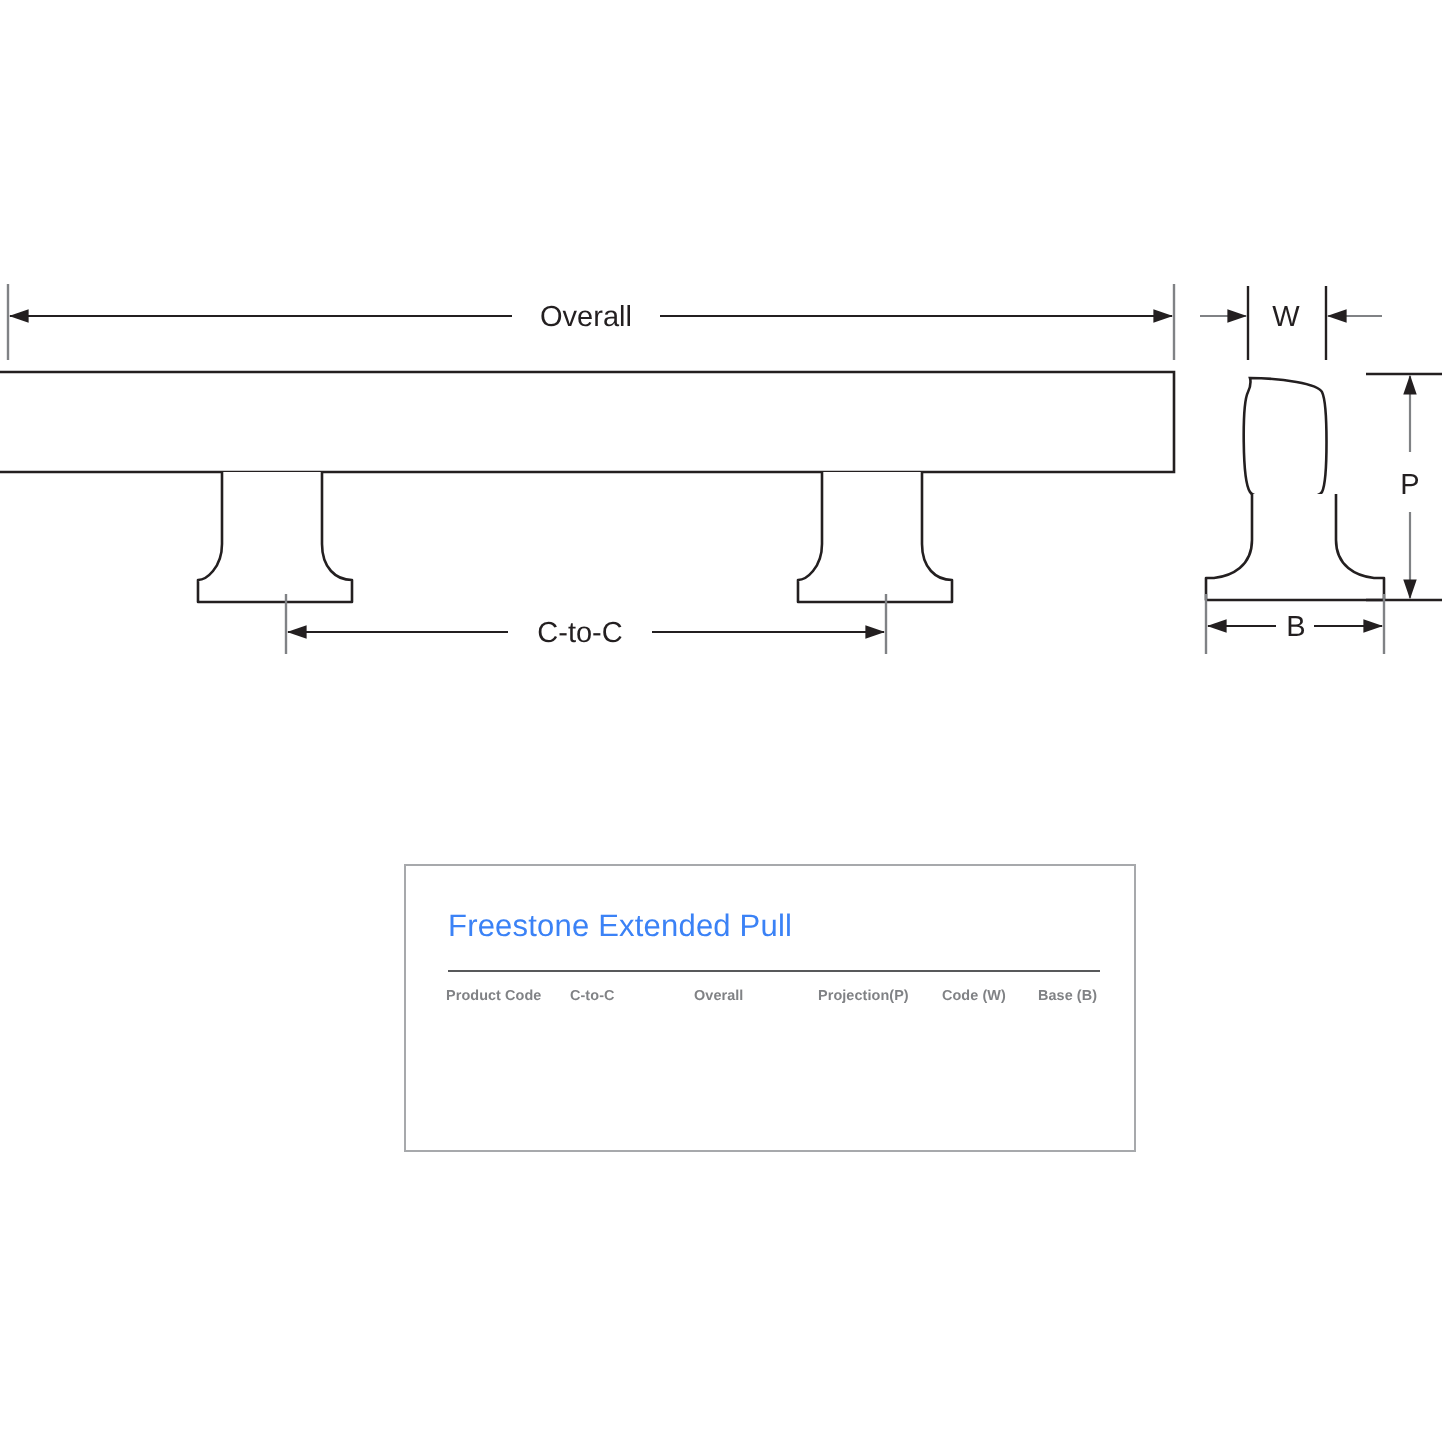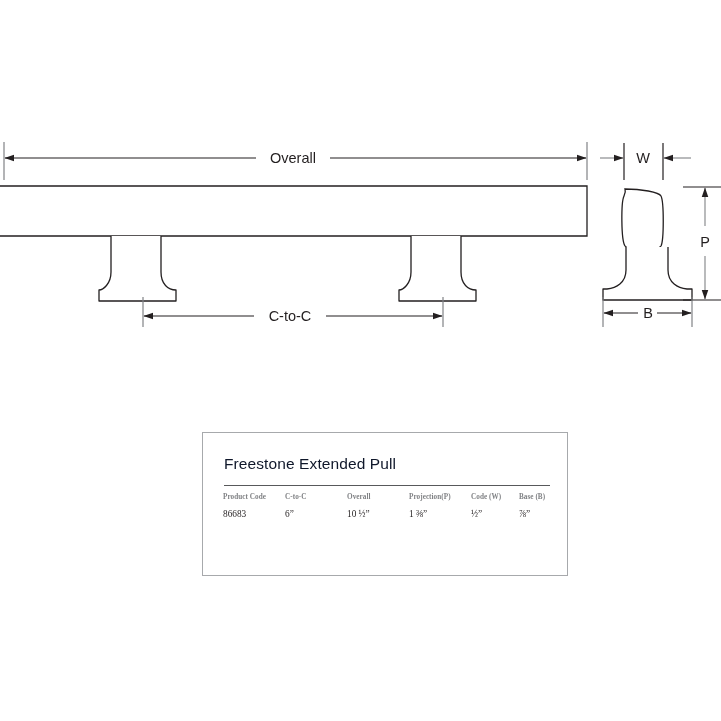--- a/index.html
+++ b/index.html
@@ -34,42 +34,41 @@
     background: #ffffff;
     box-sizing: border-box;
   }
 
   .spec-title {
     position: absolute;
     left: 21px;
     top: 22px;
     font-size: 15.5px;
     font-weight: 400;
-    color: #0f172a;
+    color: #3b82f6;
     letter-spacing: 0.1px;
     white-space: nowrap;
   }
 
   .spec-divider {
     position: absolute;
     left: 21px;
     top: 52px;
     width: 326px;
     height: 1px;
     background: #58595b;
   }
 
   table.spec-table {
     position: absolute;
     left: 20px;
     top: 60px;
     width: 330px;
     border-collapse: collapse;
     table-layout: fixed;
-    font-family: Liberation Serif, serif;
   }
 
   table.spec-table th {
     text-align: left;
     font-size: 7.2px;
     font-weight: 700;
     color: #808285;
     padding: 0 0 7px 0;
     letter-spacing: 0.05px;
     white-space: nowrap;
@@ -214,23 +213,15 @@
       <tr>
         <th>Product Code</th>
         <th>C-to-C</th>
         <th>Overall</th>
         <th>Projection(P)</th>
         <th>Code (W)</th>
         <th>Base (B)</th>
       </tr>
     </thead>
     <tbody>
-      <tr>
-        <td>86683</td>
-        <td>6”</td>
-        <td>10 ½”</td>
-        <td>1 ⅜”</td>
-        <td>½”</td>
-        <td>⅞”</td>
-      </tr>
     </tbody>
   </table>
 </div>
 
 </body></html>

